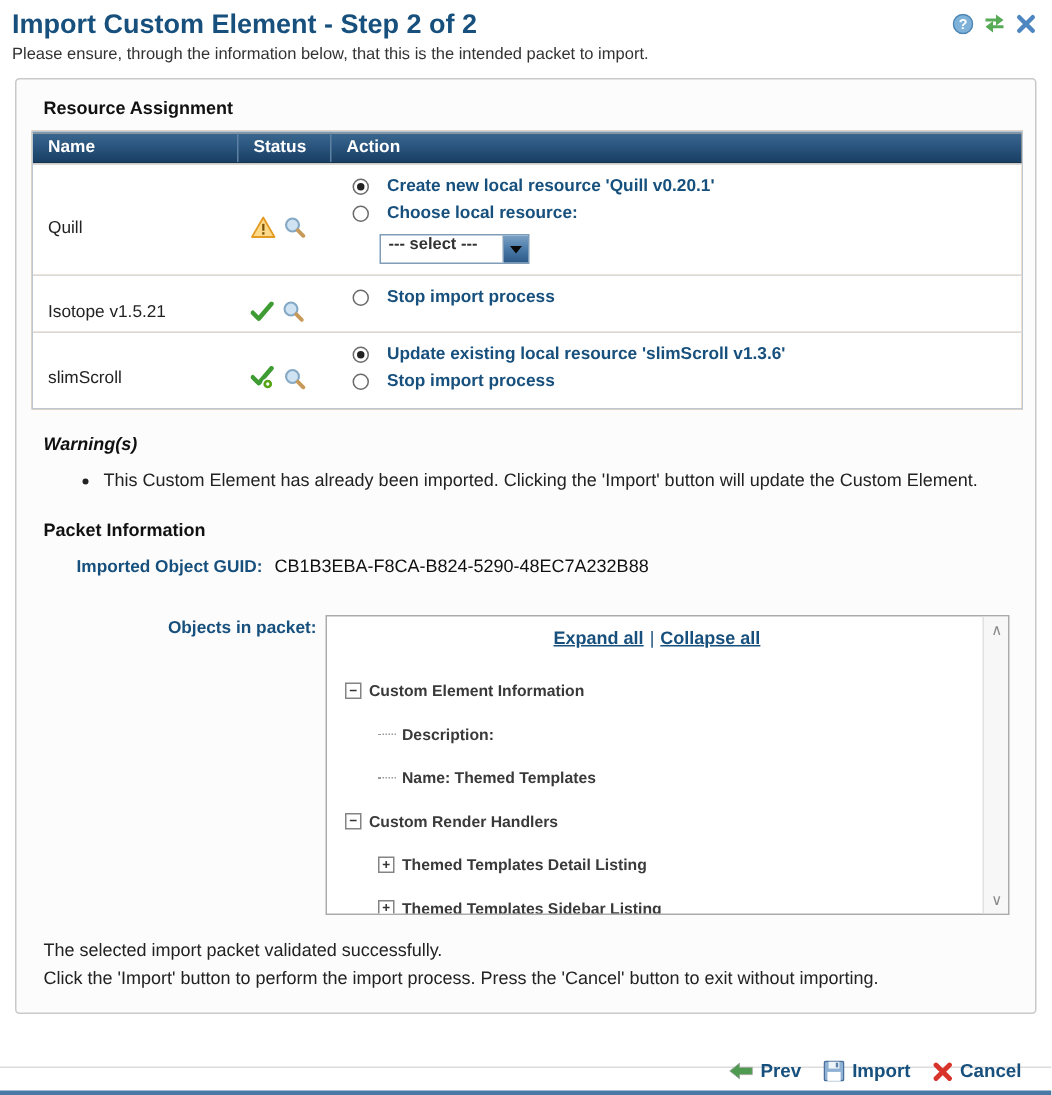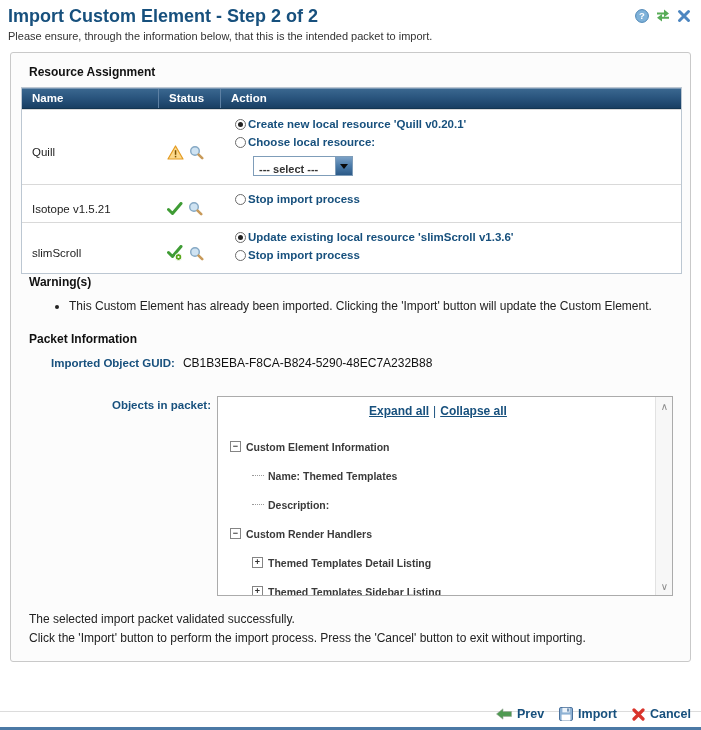--- a/index.html
+++ b/index.html
@@ -28,36 +28,36 @@
   .th { color:#fff; font-size:11.5px; font-weight:bold; line-height:19px; padding-left:10px; }
   .th-name { width:137px; border-right:1px solid #5c7fa0; border-right:1px solid #5d80a3; }
   .th-status { width:62px; border-right:1px solid #5d80a3; }
   .th-action { flex:1; }
   .trow { display:flex; background:#fff; border-top:1px solid #d9d9d9; }
   .trow:first-of-type { border-top:none; }
   .td { padding:16px 0 6px 10px; }
   .td-name { width:137px; font-size:11.5px; color:#222; display:flex; align-items:center; }
   .td-status { width:62px; display:flex; align-items:center; gap:5px; padding-left:8px; }
   .td-action { flex:1; padding:7px 0 7px 14px; }
-  .opt { display:flex; align-items:flex-start; gap:2px; margin-bottom:3px; }
+  .opt { display:flex; align-items:flex-start; gap:12px; margin-bottom:3px; }
   .radio { width:11px; height:11px; border-radius:50%; border:1px solid #6b6b6b; background:#fff;
     position:relative; margin-top:2px; flex:0 0 11px; cursor:pointer; }
   .radio.checked::after { content:""; position:absolute; left:2px; top:2px; width:5px; height:5px;
     border-radius:50%; background:#222; }
   .opt-label { font-size:11.5px; font-weight:bold; color:#17507d; line-height:15px; cursor:pointer; }
   .selectbox { display:inline-flex; margin:3px 0 0 18px; width:100px; height:20px;
-    border:1px solid #7f9db9; background:#fff; align-items:flex-end; cursor:pointer; }
+    border:1px solid #7f9db9; background:#fff; align-items:flex-start; cursor:pointer; }
   .select-text { flex:1; font-size:11px; font-weight:bold; color:#333; padding-left:5px; white-space:nowrap; }
   .select-btn { width:17px; height:18px; background:linear-gradient(180deg,#7ba1c6 0%,#4a7aa8 50%,#2c5a88 100%);
     border-left:1px solid #7f9db9; display:flex; align-items:center; justify-content:center; }
   .select-btn::after { content:""; width:0; height:0; border-left:4px solid transparent;
     border-right:4px solid transparent; border-top:5px solid #0a0a0a; }
 
   
-  .warn-head { margin-top:1px; }
+  .warn-head { margin-top:16px;font-style:italic; }
   .warn-list { margin:10px 0 0 48px; }
   .warn-list li { font-size:12px; color:#222; line-height:15px; width:610px; }
 
   
   .packet-head { margin-top:18px; }
   .guid-row { margin:10px 0 0 30px; display:flex; gap:8px; align-items:baseline; }
   .guid-label { font-size:11.5px; font-weight:bold; color:#17507d; }
   .guid-value { font-size:12px; color:#111; }
   .objects-row { margin:26px 0 0 30px; display:flex; }
   .objects-label { width:160px; margin-right:6px; padding-top:3px; text-align:right;
@@ -84,21 +84,21 @@
 
   
   .msg { font-size:12px; color:#222; }
   .msg1 { margin-top:16px; }
   .msg2 { margin-top:5px; margin-bottom:6px; }
 
   
   .footer { position:absolute; left:0; bottom:0; width:701px; height:27px; }
   .footer-line { position:absolute; top:8px; left:0; width:701px; border-top:1px solid #dcdcdc; }
   .footer-bottom { position:absolute; bottom:0; left:0; width:701px; height:3px; background:#4b79a5; }
-  .footer-actions { position:absolute; top:0; right:10px; display:flex; gap:15px; align-items:center; height:22px; }
+  .footer-actions { position:absolute; top:0; right:20px; display:flex; gap:15px; align-items:center; height:22px; }
   .fbtn { display:flex; align-items:center; gap:5px; cursor:pointer; }
   .fbtn .lbl { font-size:12.5px; font-weight:bold; color:#17507d; }
   svg { display:block; }
 </style>
 </head>
 <body>
 
 <div class="page">
 
   <div class="titlebar">
@@ -240,25 +240,25 @@
           <div class="tree-links">
             <a>Expand all</a><span class="sep">|</span><a>Collapse all</a>
           </div>
           <div class="tree-nodes">
             <div class="tnode lvl0">
               <span class="box">−</span>
               <span>Custom Element Information</span>
             </div>
             <div class="tnode lvl1">
               <span class="dash"></span>
-              <span>Name: Themed Templates</span>
+              <span>Description:</span>
             </div>
             <div class="tnode lvl1">
               <span class="dash"></span>
-              <span>Description:</span>
+              <span>Name: Themed Templates</span>
             </div>
             <div class="tnode lvl0">
               <span class="box">−</span>
               <span>Custom Render Handlers</span>
             </div>
             <div class="tnode lvl1">
               <span class="box">+</span>
               <span>Themed Templates Detail Listing</span>
             </div>
             <div class="tnode lvl1">

